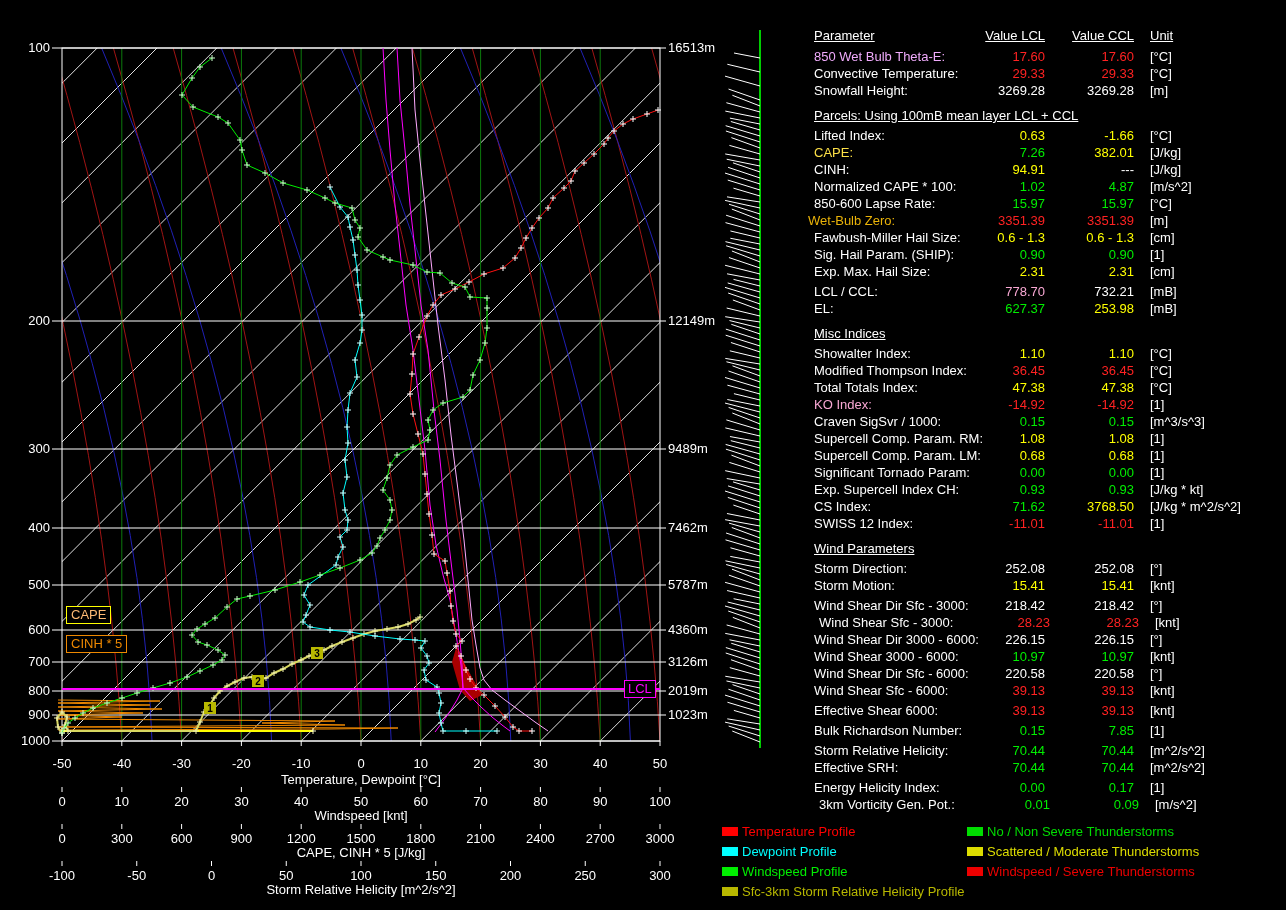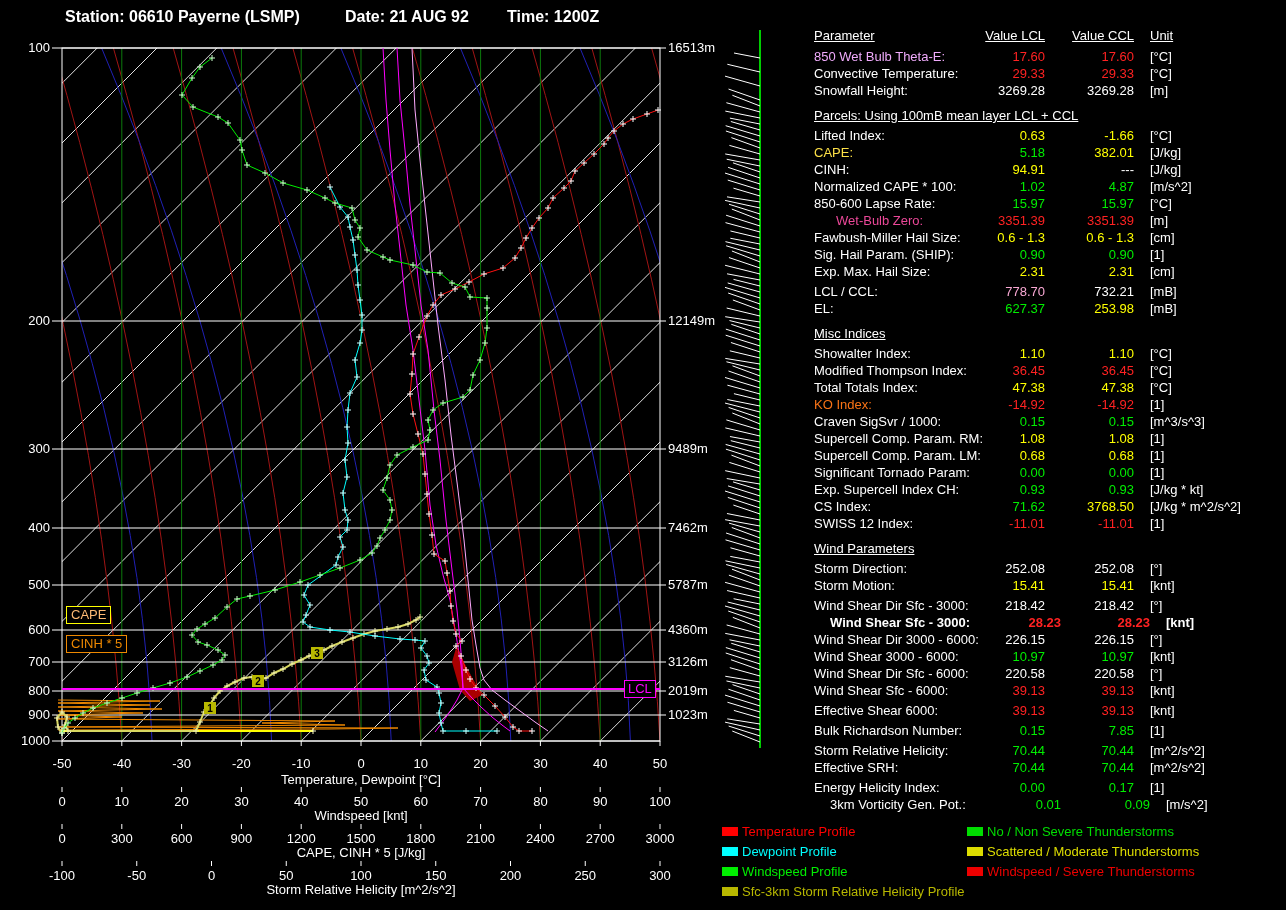--- a/index.html
+++ b/index.html
@@ -752,25 +752,20 @@
       <line x1="136.75" y1="861" x2="136.75" y2="866" stroke="#fff" stroke-width="1"></line>
       <line x1="211.5" y1="861" x2="211.5" y2="866" stroke="#fff" stroke-width="1"></line>
       <line x1="286.25" y1="861" x2="286.25" y2="866" stroke="#fff" stroke-width="1"></line>
       <line x1="361" y1="861" x2="361" y2="866" stroke="#fff" stroke-width="1"></line>
       <line x1="435.75" y1="861" x2="435.75" y2="866" stroke="#fff" stroke-width="1"></line>
       <line x1="510.5" y1="861" x2="510.5" y2="866" stroke="#fff" stroke-width="1"></line>
       <line x1="585.25" y1="861" x2="585.25" y2="866" stroke="#fff" stroke-width="1"></line>
       <line x1="660" y1="861" x2="660" y2="866" stroke="#fff" stroke-width="1"></line>
     </svg>
 
-  <div class="title-bar">
-    <span style="left:65px">Station: 06610 Payerne (LSMP)</span>
-    <span style="left:345px">Date: 21 AUG 92</span>
-    <span style="left:507px">Time: 1200Z</span>
-  </div>
 
   <div id="pressure-labels">
       <div class="plabel" style="left: 10px; top: 40px;">100</div>
       <div class="plabel" style="left: 10px; top: 313px;">200</div>
       <div class="plabel" style="left: 10px; top: 441px;">300</div>
       <div class="plabel" style="left: 10px; top: 520px;">400</div>
       <div class="plabel" style="left: 10px; top: 577px;">500</div>
       <div class="plabel" style="left: 10px; top: 622px;">600</div>
       <div class="plabel" style="left: 10px; top: 654px;">700</div>
       <div class="plabel" style="left: 10px; top: 683px;">800</div>
@@ -867,21 +862,21 @@
         </div>
         <div class="sec-title" style="left: 814px; top: 108px;">Parcels: Using 100mB mean layer LCL + CCL</div>
         <div class="trow" style="position: absolute; left: 0px; top: 128px; width: 1040px; height: 16px;">
           <span class="" style="left: 814px; color: rgb(255, 255, 255);">Lifted Index:</span>
           <span class="col-r" style="left: 940px; width: 105px; color: rgb(255, 255, 0);">0.63</span>
           <span class="col-r" style="left: 1050px; width: 84px; color: rgb(255, 255, 0);">-1.66</span>
           <span class="" style="left: 1150px; color: rgb(255, 255, 255);">[°C]</span>
         </div>
         <div class="trow" style="position: absolute; left: 0px; top: 145px; width: 1286px; height: 16px;">
           <span class="" style="left: 814px; color: #fde047;">CAPE:</span>
-          <span class="col-r" style="left: 940px; width: 105px; color: rgb(0, 238, 0);">5.18</span>
+          <span class="col-r" style="left: 940px; width: 105px; color: rgb(0, 238, 0);">7.26</span>
           <span class="col-r" style="left: 1050px; width: 84px; color: rgb(255, 255, 0);">382.01</span>
           <span class="" style="left: 1150px; color: rgb(255, 255, 255);">[J/kg]</span>
         </div>
         <div class="trow" style="position: absolute; left: 0px; top: 162px; width: 1286px; height: 16px;">
           <span class="" style="left: 814px; color: rgb(255, 255, 255);">CINH:</span>
           <span class="col-r" style="left: 940px; width: 105px; color: rgb(255, 255, 0);">94.91</span>
           <span class="col-r" style="left: 1050px; width: 84px; color: rgb(255, 255, 255);">---</span>
           <span class="" style="left: 1150px; color: rgb(255, 255, 255);">[J/kg]</span>
         </div>
         <div class="trow" style="position: absolute; left: 0px; top: 179px; width: 1286px; height: 16px;">
@@ -890,21 +885,21 @@
           <span class="col-r" style="left: 1050px; width: 84px; color: rgb(0, 238, 0);">4.87</span>
           <span class="" style="left: 1150px; color: rgb(255, 255, 255);">[m/s^2]</span>
         </div>
         <div class="trow" style="position: absolute; left: 0px; top: 196px; width: 1286px; height: 16px;">
           <span class="" style="left: 814px; color: rgb(255, 255, 255);">850-600 Lapse Rate:</span>
           <span class="col-r" style="left: 940px; width: 105px; color: rgb(0, 238, 0);">15.97</span>
           <span class="col-r" style="left: 1050px; width: 84px; color: rgb(0, 238, 0);">15.97</span>
           <span class="" style="left: 1150px; color: rgb(255, 255, 255);">[°C]</span>
         </div>
         <div class="trow" style="position: absolute; left: 0px; top: 213px; width: 1286px; height: 16px;">
-          <span class="" style="left: 836px; color: #ec4899;">Wet-Bulb Zero:</span>
+          <span class="" style="left: 808px; color: #eab308;">Wet-Bulb Zero:</span>
           <span class="col-r" style="left: 940px; width: 105px; color: rgb(255, 34, 34);">3351.39</span>
           <span class="col-r" style="left: 1050px; width: 84px; color: rgb(255, 34, 34);">3351.39</span>
           <span class="" style="left: 1150px; color: rgb(255, 255, 255);">[m]</span>
         </div>
         <div class="trow" style="position: absolute; left: 0px; top: 230px; width: 1252px; height: 16px;">
           <span class="" style="left: 814px; color: rgb(255, 255, 255);">Fawbush-Miller Hail Size:</span>
           <span class="col-r" style="left: 940px; width: 105px; color: rgb(255, 255, 0);">0.6 - 1.3</span>
           <span class="col-r" style="left: 1050px; width: 84px; color: rgb(255, 255, 0);">0.6 - 1.3</span>
           <span class="" style="left: 1150px; color: rgb(255, 255, 255);">[cm]</span>
         </div>
@@ -945,21 +940,21 @@
           <span class="col-r" style="left: 1050px; width: 84px; color: rgb(255, 34, 34);">36.45</span>
           <span class="" style="left: 1150px; color: rgb(255, 255, 255);">[°C]</span>
         </div>
         <div class="trow" style="position: absolute; left: 0px; top: 380px; width: 1286px; height: 16px;">
           <span class="" style="left: 814px; color: rgb(255, 255, 255);">Total Totals Index:</span>
           <span class="col-r" style="left: 940px; width: 105px; color: rgb(255, 255, 0);">47.38</span>
           <span class="col-r" style="left: 1050px; width: 84px; color: rgb(255, 255, 0);">47.38</span>
           <span class="" style="left: 1150px; color: rgb(255, 255, 255);">[°C]</span>
         </div>
         <div class="trow" style="position: absolute; left: 0px; top: 397px; width: 1286px; height: 16px;">
-          <span class="" style="left: 814px; color: #f97316;">KO Index:</span>
+          <span class="" style="left: 814px; color: #f9a8d4;">KO Index:</span>
           <span class="col-r" style="left: 940px; width: 105px; color: rgb(255, 34, 34);">-14.92</span>
           <span class="col-r" style="left: 1050px; width: 84px; color: rgb(255, 34, 34);">-14.92</span>
           <span class="" style="left: 1150px; color: rgb(255, 255, 255);">[1]</span>
         </div>
         <div class="trow" style="position: absolute; left: 0px; top: 414px; width: 1286px; height: 16px;">
           <span class="" style="left: 814px; color: rgb(255, 255, 255);">Craven SigSvr / 1000:</span>
           <span class="col-r" style="left: 940px; width: 105px; color: rgb(0, 238, 0);">0.15</span>
           <span class="col-r" style="left: 1050px; width: 84px; color: rgb(0, 238, 0);">0.15</span>
           <span class="" style="left: 1150px; color: rgb(255, 255, 255);">[m^3/s^3]</span>
         </div>
@@ -1011,21 +1006,21 @@
           <span class="col-r" style="left: 940px; width: 105px; color: rgb(255, 255, 0);">15.41</span>
           <span class="col-r" style="left: 1050px; width: 84px; color: rgb(255, 255, 0);">15.41</span>
           <span class="" style="left: 1150px; color: rgb(255, 255, 255);">[knt]</span>
         </div>
         <div class="trow" style="position: absolute; left: 0px; top: 598px; width: 1286px; height: 16px;">
           <span class="" style="left: 814px; color: rgb(255, 255, 255);">Wind Shear Dir Sfc - 3000:</span>
           <span class="col-r" style="left: 940px; width: 105px; color: rgb(255, 255, 255);">218.42</span>
           <span class="col-r" style="left: 1050px; width: 84px; color: rgb(255, 255, 255);">218.42</span>
           <span class="" style="left: 1150px; color: rgb(255, 255, 255);">[°]</span>
         </div>
-        <div class="trow" style="position: absolute; left: 16px; top: 615px; width: 1106px; height: 16px; font-weight: bold;">
+        <div class="trow" style="position: absolute; left: 5px; top: 615px; width: 1106px; height: 16px;">
           <span class="" style="left: 814px; color: rgb(255, 255, 255);">Wind Shear Sfc - 3000:</span>
           <span class="col-r" style="left: 940px; width: 105px; color: rgb(255, 34, 34);">28.23</span>
           <span class="col-r" style="left: 1050px; width: 84px; color: rgb(255, 34, 34);">28.23</span>
           <span class="" style="left: 1150px; color: rgb(255, 255, 255);">[knt]</span>
         </div>
         <div class="trow" style="position: absolute; left: 0px; top: 632px; width: 1286px; height: 16px;">
           <span class="" style="left: 814px; color: rgb(255, 255, 255);">Wind Shear Dir 3000 - 6000:</span>
           <span class="col-r" style="left: 940px; width: 105px; color: rgb(255, 255, 255);">226.15</span>
           <span class="col-r" style="left: 1050px; width: 84px; color: rgb(255, 255, 255);">226.15</span>
           <span class="" style="left: 1150px; color: rgb(255, 255, 255);">[°]</span>
@@ -1071,21 +1066,21 @@
           <span class="col-r" style="left: 940px; width: 105px; color: rgb(0, 238, 0);">70.44</span>
           <span class="col-r" style="left: 1050px; width: 84px; color: rgb(0, 238, 0);">70.44</span>
           <span class="" style="left: 1150px; color: rgb(255, 255, 255);">[m^2/s^2]</span>
         </div>
         <div class="trow" style="position: absolute; left: 0px; top: 780px; width: 1286px; height: 16px;">
           <span class="" style="left: 814px; color: rgb(255, 255, 255);">Energy Helicity Index:</span>
           <span class="col-r" style="left: 940px; width: 105px; color: rgb(0, 238, 0);">0.00</span>
           <span class="col-r" style="left: 1050px; width: 84px; color: rgb(0, 238, 0);">0.17</span>
           <span class="" style="left: 1150px; color: rgb(255, 255, 255);">[1]</span>
         </div>
-        <div class="trow" style="position: absolute; left: 16px; top: 797px; width: 1122px; height: 16px;">
+        <div class="trow" style="position: absolute; left: 5px; top: 797px; width: 1122px; height: 16px;">
           <span class="" style="left: 814px; color: rgb(255, 255, 255);">3km Vorticity Gen. Pot.:</span>
           <span class="col-r" style="left: 940px; width: 105px; color: rgb(0, 238, 0);">0.01</span>
           <span class="col-r" style="left: 1050px; width: 84px; color: rgb(0, 238, 0);">0.09</span>
           <span class="" style="left: 1150px; color: rgb(255, 255, 255);">[m/s^2]</span>
         </div>
       </div>
   </div>
 
   <div id="legend-left">
       <div class="legend-row" style="left: 722px; top: 824px; width: 320px;">

